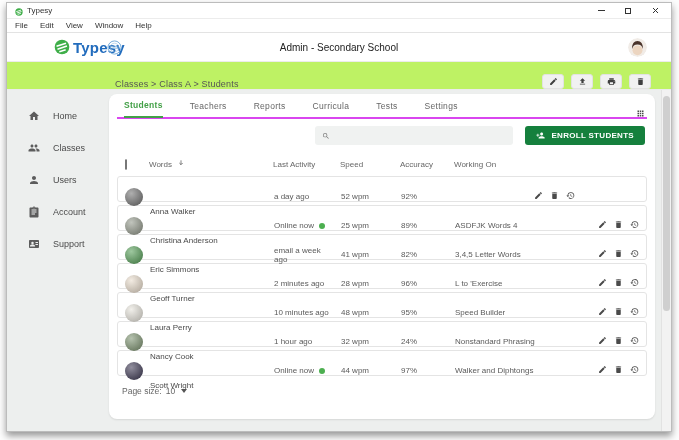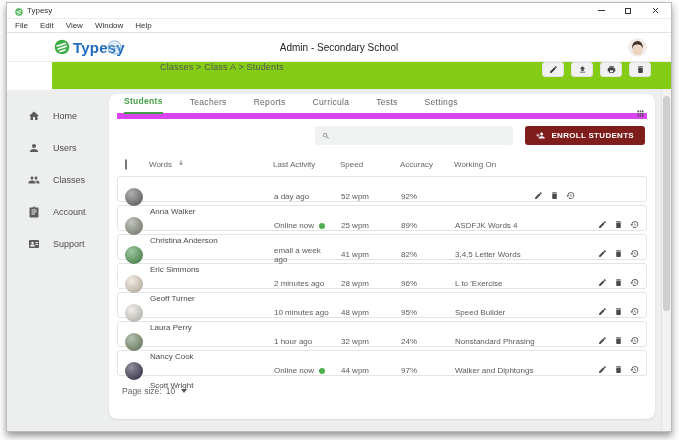--- a/index.html
+++ b/index.html
@@ -28,44 +28,44 @@
   .menubar { height:14px; flex:0 0 14px; display:flex; align-items:center; padding-left:8px; border-bottom:1px solid #e3e3e3; }
   .menu-item { font-size:8px; color:#333; margin-right:12px; }
   
   .appheader { height:29px; flex:0 0 29px; position:relative; display:flex; align-items:center; justify-content:center; border-bottom:1px solid #ececec; background:#fff; }
   .brand { position:absolute; left:47px; display:flex; align-items:center; gap:3px; }
   .brand-text { font-size:15px; font-weight:bold; color:#226cbd; letter-spacing:.2px; }
   .badge { position:absolute; left:100px; top:7px; }
   .header-title { font-size:10px; color:#222; }
   .avatar { position:absolute; right:24px; top:5px; width:19px; height:19px; border-radius:50%; overflow:hidden; }
   
-  .breadcrumbbar { height:28px; flex:0 0 28px; display:flex; align-items:flex-start; background:#84cc16; border-bottom:1px solid #ebebeb;margin-left:45px; }
+  .breadcrumbbar { height:28px; flex:0 0 28px; display:flex; align-items:flex-end; background:#bef264; border-bottom:1px solid #ebebeb; }
   .breadcrumb { margin-left:108px; font-size:9px; color:#555; letter-spacing:.2px; }
   .toolbar { margin-left:auto; margin-right:20px; display:flex; gap:7px; }
   .toolbtn { width:22px; height:15px; background:#f1f1f1; border:1px solid #e2e2e2; border-radius:3px; display:flex; align-items:center; justify-content:center; }
   .toolbtn svg { width:9px; height:9px; fill:#3f3f3f; }
   
   .bodyarea { flex:1; background:#edefee; display:flex; position:relative; min-height:0; }
   .sidebar { width:102px; flex:0 0 102px; padding-top:10px; }
   .side-item { display:flex; align-items:center; gap:13px; padding:10px 0 10px 21px; }
   .side-item svg { width:12px; height:12px; fill:#5c5c5c; flex:0 0 12px; }
   .side-label { font-size:9px; color:#4a4a4a; }
   
   .card { flex:1; margin:4px 16px 12px 0; background:#fff; border-radius:8px; box-shadow:0 1px 2px rgba(0,0,0,.10); padding:0 8px 6px 8px; position:relative; }
-  .tabs { display:flex; align-items:flex-end; height:25px; padding-left:7px; border-bottom:6px solid #d946ef; }
+  .tabs { display:flex; align-items:flex-end; height:25px; padding-left:7px; border-bottom:2px solid #d946ef; }
   .tab { font-size:8.5px; color:#666; padding-bottom:6px; margin-right:27px; letter-spacing:.3px; }
   .tab.active { color:#43a047; font-weight:bold; border-bottom:2px solid #43a047; margin-bottom:-1px; }
   .grid-btn { position:absolute; top:10px; right:10px; }
   .grid-btn svg { width:9px; height:9px; fill:#4a4a4a; }
   .searchrow { display:flex; justify-content:flex-end; align-items:center; gap:12px; height:33px; padding-right:2px; }
   .searchbox { width:198px; height:19px; background:#f0f2f1; border-radius:3px; display:flex; align-items:center; padding:0 7px; gap:5px; }
   .searchbox svg { width:8px; height:8px; fill:#777; flex:0 0 8px; }
   .searchbox input { border:0; background:transparent; font-size:8px; color:#333; width:100%; outline:none; font-family:"Liberation Sans", sans-serif; }
   .searchbox input::placeholder { color:#9aa0a0; }
-  .enroll { height:19px; background:#7f1d1d; border:0; border-radius:3px; color:#fff; font-size:8px; font-weight:bold; display:flex; align-items:center; gap:6px; padding:0 11px; letter-spacing:.3px; font-family:"Liberation Sans", sans-serif; }
+  .enroll { height:19px; background:#15803d; border:0; border-radius:3px; color:#fff; font-size:8px; font-weight:bold; display:flex; align-items:center; gap:6px; padding:0 11px; letter-spacing:.3px; font-family:"Liberation Sans", sans-serif; }
   .enroll svg { width:9px; height:9px; fill:#fff; }
   
   .tgrid { display:grid; grid-template-columns:26px 124px 67px 60px 54px 1fr 64px; align-items:center; }
   .thead { height:24px; font-size:8px; color:#666; }
   .thead .cell { padding-left:6px; }
   .checkbox { width:10px; height:10px; border:1px solid #777; border-radius:2px; margin-left:8px; background:#fff; }
   .name-head { display:flex; align-items:center; gap:5px; padding-left:6px; }
   .sort svg { width:8px; height:8px; }
   .row { height:26px; background:#fff; border:1px solid #e4e4e4; border-radius:3px; margin-bottom:3px; font-size:8px; color:#5a5a5a; }
   .row .cell { padding-left:6px; }
@@ -179,29 +179,29 @@
 
     <div class="sidebar">
       <div class="side-item">
         <svg viewBox="0 0 24 24">
             <path d="M10 20v-6h4v6h5v-8h3L12 3 2 12h3v8z"></path>
           </svg>
         <span class="side-label">Home</span>
       </div>
       <div class="side-item">
         <svg viewBox="0 0 24 24">
+            <path d="M16 11c1.66 0 2.99-1.34 2.99-3S17.66 5 16 5c-1.66 0-3 1.34-3 3s1.34 3 3 3zm-8 0c1.66 0 2.99-1.34 2.99-3S9.66 5 8 5C6.34 5 5 6.34 5 8s1.34 3 3 3zm0 2c-2.33 0-7 1.17-7 3.5V19h14v-2.5c0-2.33-4.67-3.5-7-3.5zm8 0c-.29 0-.62.02-.97.05 1.16.84 1.97 1.97 1.97 3.45V19h6v-2.5c0-2.33-4.67-3.5-7-3.5z"></path>
+          </svg>
+        <span class="side-label">Classes</span>
+      </div>
+      <div class="side-item">
+        <svg viewBox="0 0 24 24">
             <path d="M12 12c2.21 0 4-1.79 4-4s-1.79-4-4-4-4 1.79-4 4 1.79 4 4 4zm0 2c-2.67 0-8 1.34-8 4v2h16v-2c0-2.66-5.33-4-8-4z"></path>
           </svg>
         <span class="side-label">Users</span>
-      </div>
-      <div class="side-item">
-        <svg viewBox="0 0 24 24">
-            <path d="M16 11c1.66 0 2.99-1.34 2.99-3S17.66 5 16 5c-1.66 0-3 1.34-3 3s1.34 3 3 3zm-8 0c1.66 0 2.99-1.34 2.99-3S9.66 5 8 5C6.34 5 5 6.34 5 8s1.34 3 3 3zm0 2c-2.33 0-7 1.17-7 3.5V19h14v-2.5c0-2.33-4.67-3.5-7-3.5zm8 0c-.29 0-.62.02-.97.05 1.16.84 1.97 1.97 1.97 3.45V19h6v-2.5c0-2.33-4.67-3.5-7-3.5z"></path>
-          </svg>
-        <span class="side-label">Classes</span>
       </div>
       <div class="side-item">
         <svg viewBox="0 0 24 24">
             <path d="M19 3h-4.18C14.4 1.84 13.3 1 12 1c-1.3 0-2.4.84-2.82 2H5c-1.1 0-2 .9-2 2v16c0 1.1.9 2 2 2h14c1.1 0 2-.9 2-2V5c0-1.1-.9-2-2-2zm-7 0c.55 0 1 .45 1 1s-.45 1-1 1-1-.45-1-1 .45-1 1-1zm2 14H7v-2h7v2zm3-4H7v-2h10v2zm0-4H7V7h10v2z"></path>
           </svg>
         <span class="side-label">Account</span>
       </div>
       <div class="side-item">
         <svg viewBox="0 0 24 24">
             <path d="M20 4H4c-1.1 0-2 .9-2 2v12c0 1.1.9 2 2 2h16c1.1 0 2-.9 2-2V6c0-1.1-.9-2-2-2zM9 7.5A2.5 2.5 0 1 1 9 12.5 2.5 2.5 0 0 1 9 7.5zM14 17H4v-1.2c0-1.7 3.3-2.6 5-2.6s5 .9 5 2.6V17zm6-3h-5v-2h5v2zm0-4h-5V8h5v2z"></path>

